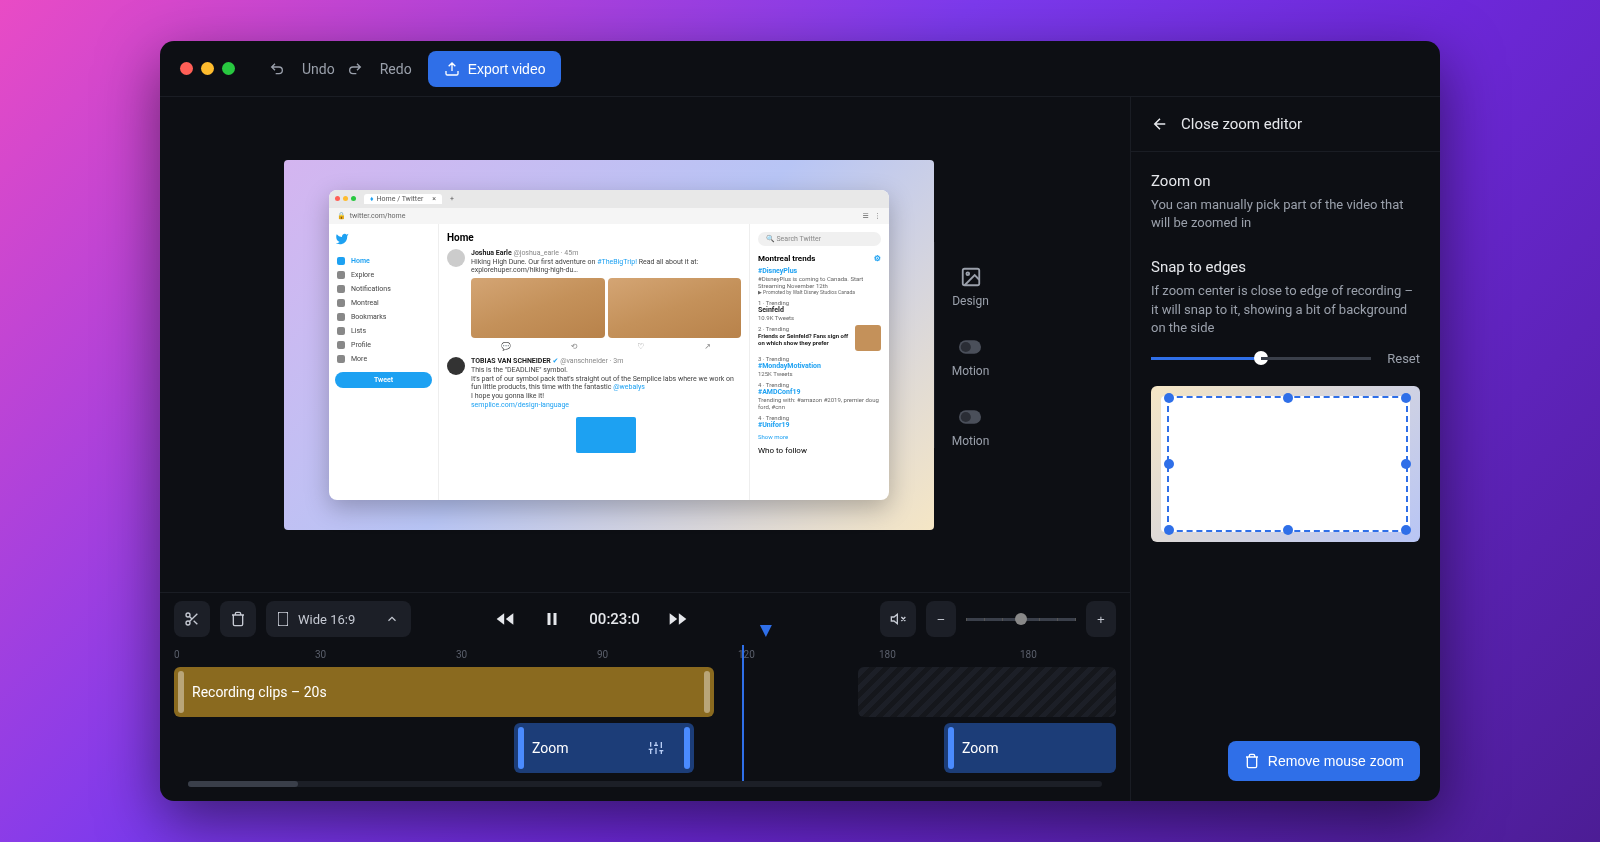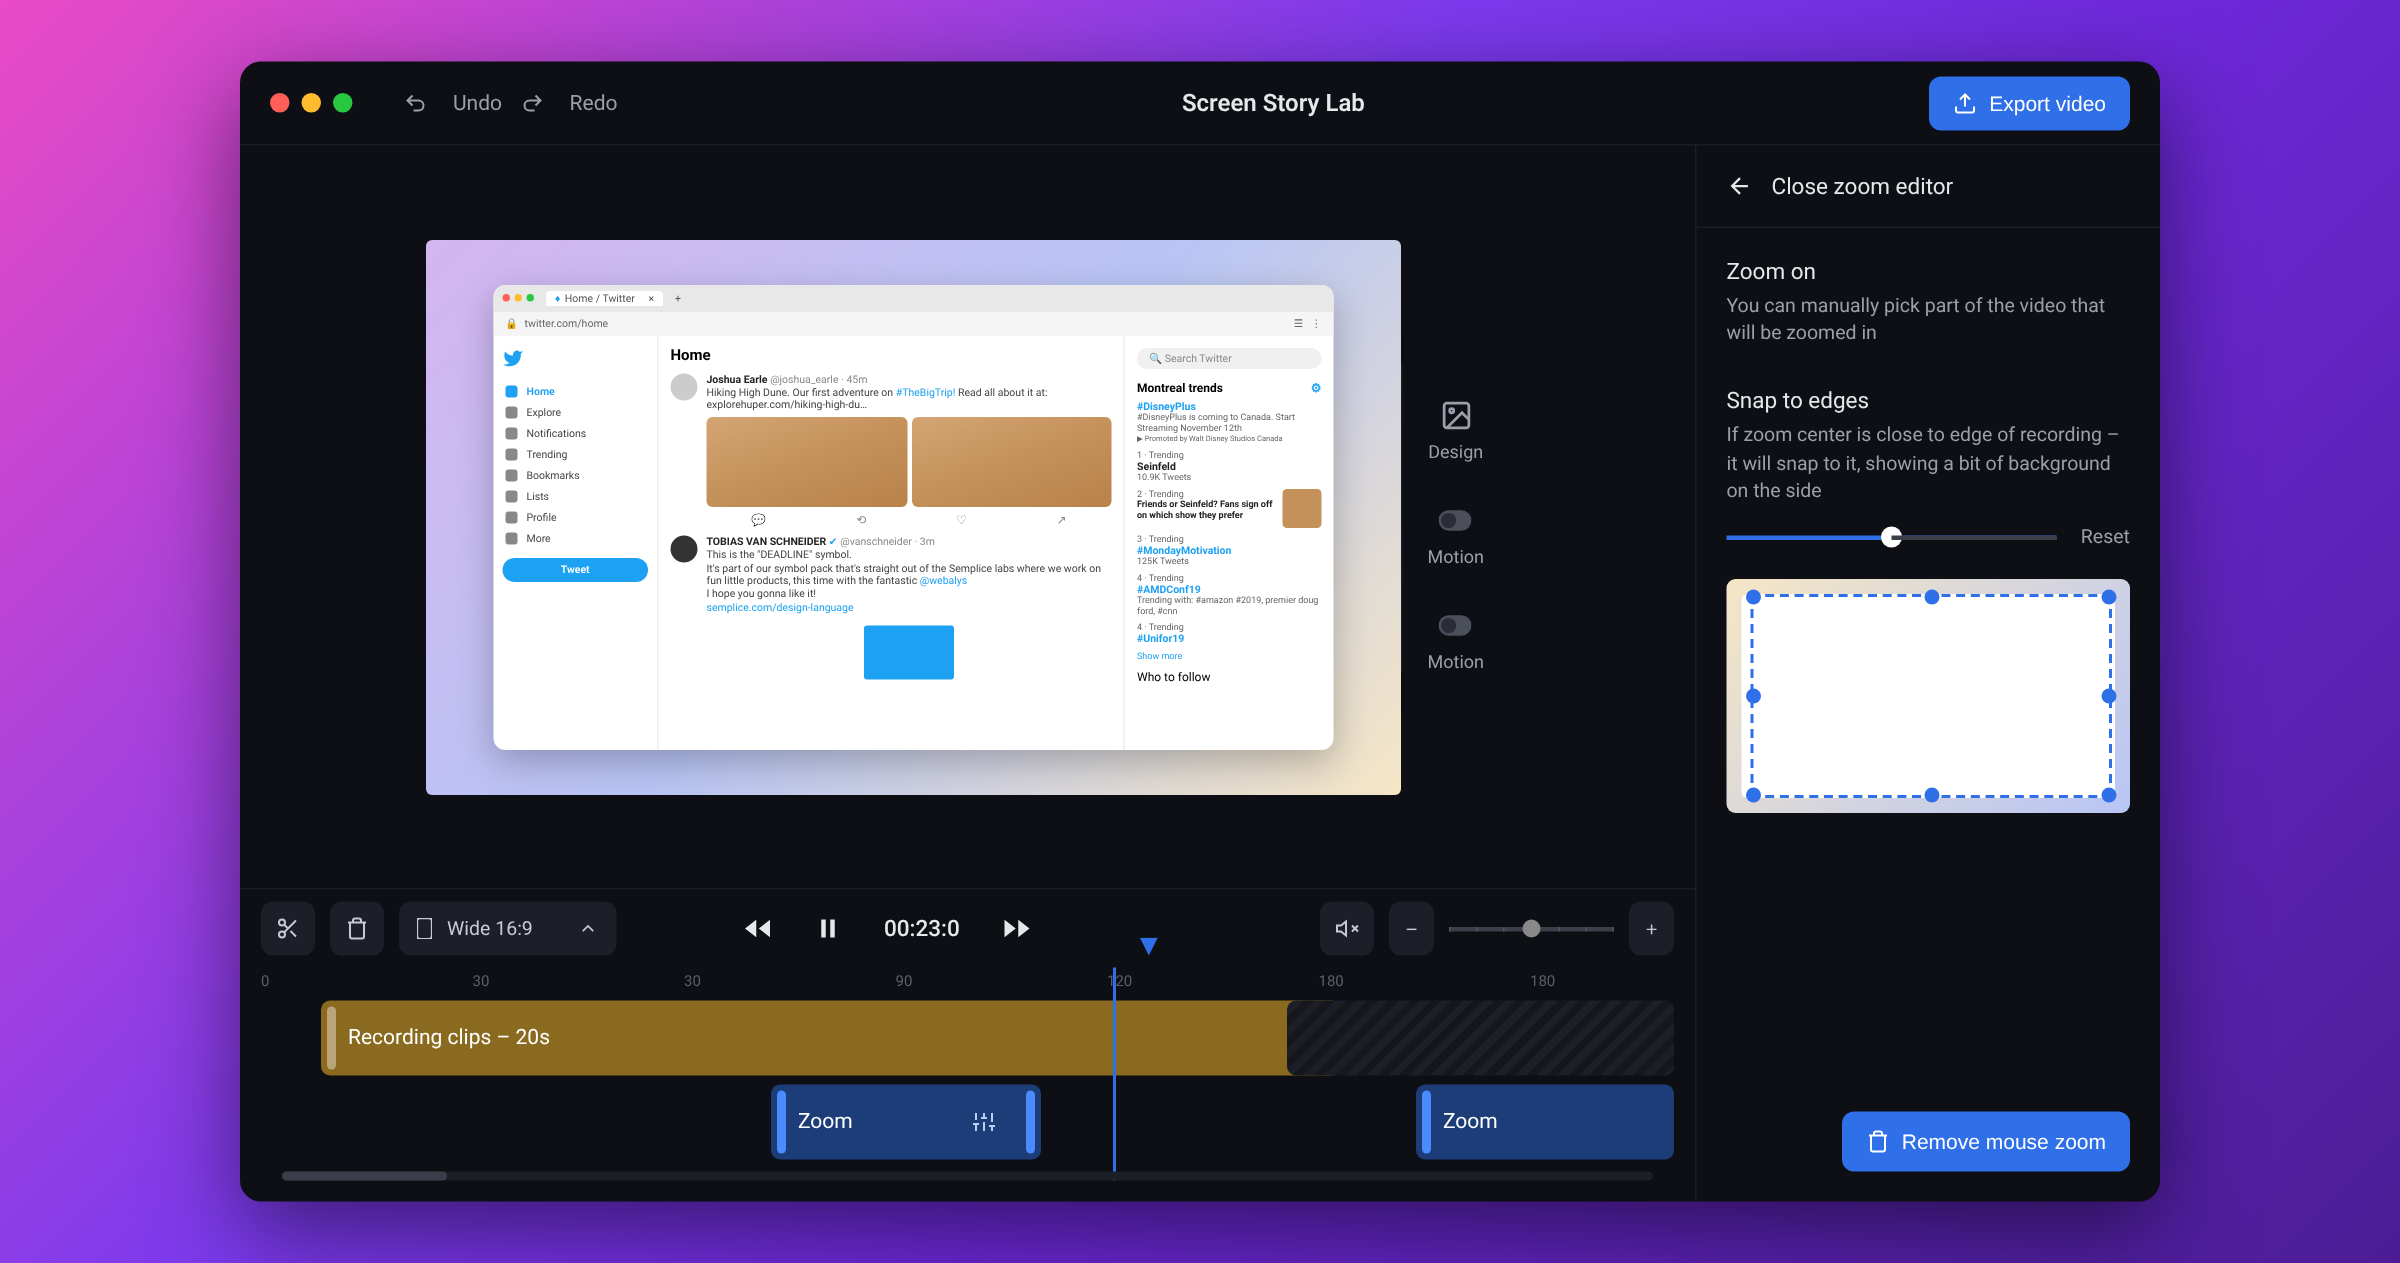--- a/index.html
+++ b/index.html
@@ -217,21 +217,20 @@
           </svg>
         <span>Undo</span>
       </div>
       <div class="ur-btn">
         <svg width="16" height="16" viewBox="0 0 24 24" fill="none" stroke="currentColor" stroke-width="2">
             <path d="M15 14l5-5-5-5M20 9H9a5 5 0 00-5 5v0a5 5 0 005 5h5"></path>
           </svg>
         <span>Redo</span>
       </div>
     </div>
-    <div class="title-text">Screen Story Lab</div>
     <button class="export-btn">
       <svg width="16" height="16" viewBox="0 0 24 24" fill="none" stroke="currentColor" stroke-width="2">
           <path d="M21 15v4a2 2 0 01-2 2H5a2 2 0 01-2-2v-4M17 8l-5-5-5 5M12 3v12"></path>
         </svg>
       <span>Export video</span>
     </button>
   </div>
 
   <div class="body-row">
     <div class="main-area">
@@ -269,21 +268,21 @@
                 <div class="tw-nav-item">
                     <div class="tw-nav-icon"></div>
                     <span>Explore</span>
                   </div>
                 <div class="tw-nav-item">
                     <div class="tw-nav-icon"></div>
                     <span>Notifications</span>
                   </div>
                 <div class="tw-nav-item">
                     <div class="tw-nav-icon"></div>
-                    <span>Trending</span>
+                    <span>Montreal</span>
                   </div>
                 <div class="tw-nav-item">
                     <div class="tw-nav-icon"></div>
                     <span>Bookmarks</span>
                   </div>
                 <div class="tw-nav-item">
                     <div class="tw-nav-icon"></div>
                     <span>Lists</span>
                   </div>
                 <div class="tw-nav-item">
@@ -448,21 +447,21 @@
           <span class="ruler-tick" style="left:155px">30</span>
           <span class="ruler-tick" style="left:296px">30</span>
           <span class="ruler-tick" style="left:437px">90</span>
           <span class="ruler-tick" style="left:578px">120</span>
           <span class="ruler-tick" style="left:719px">180</span>
           <span class="ruler-tick" style="left:860px">180</span>
         </div>
 
         <div class="tracks">
           <div class="track-row">
-            <div class="clip clip-recording" style="left:0; width:680px;margin-left:40px;">
+            <div class="clip clip-recording" style="left:0; width:540px;">
               <div class="clip-handle left"></div>
               <span>Recording clips – 20s</span>
               <div class="clip-handle right"></div>
             </div>
             <div class="clip clip-end" style="left:684px; right:0;"></div>
           </div>
           <div class="track-row">
             <div class="clip clip-zoom" style="left:340px; width:180px;">
               <div class="clip-handle left zoom"></div>
               <span>Zoom</span>

